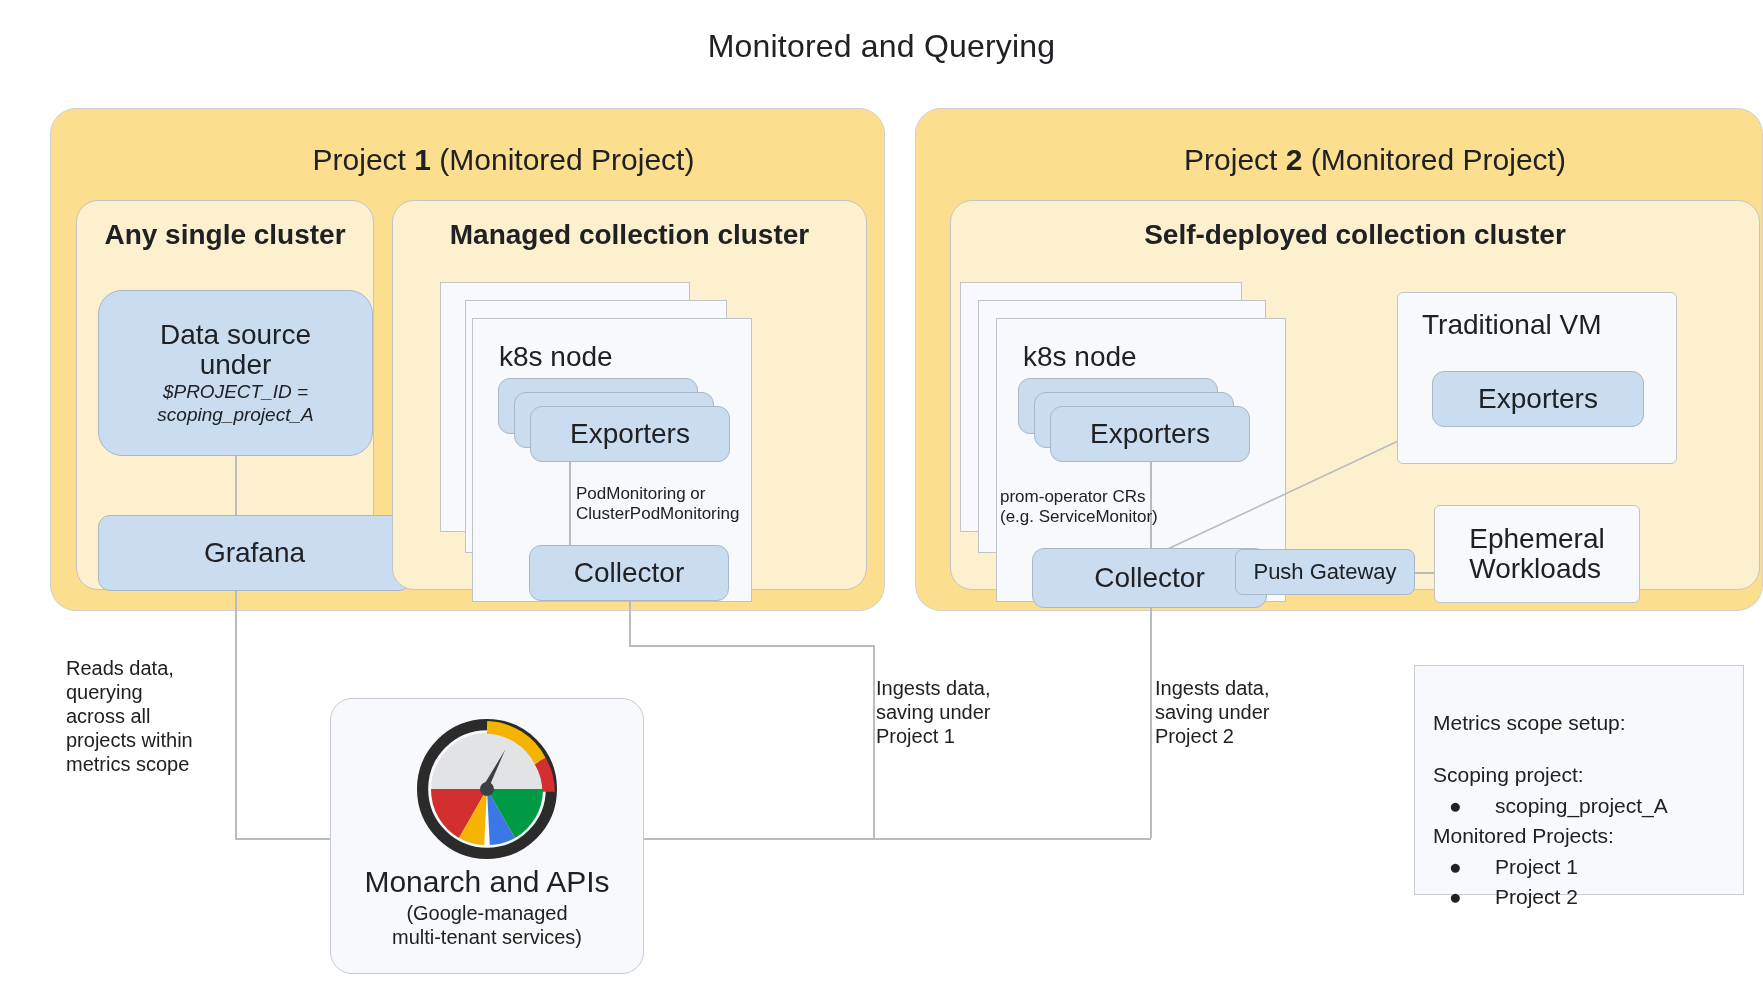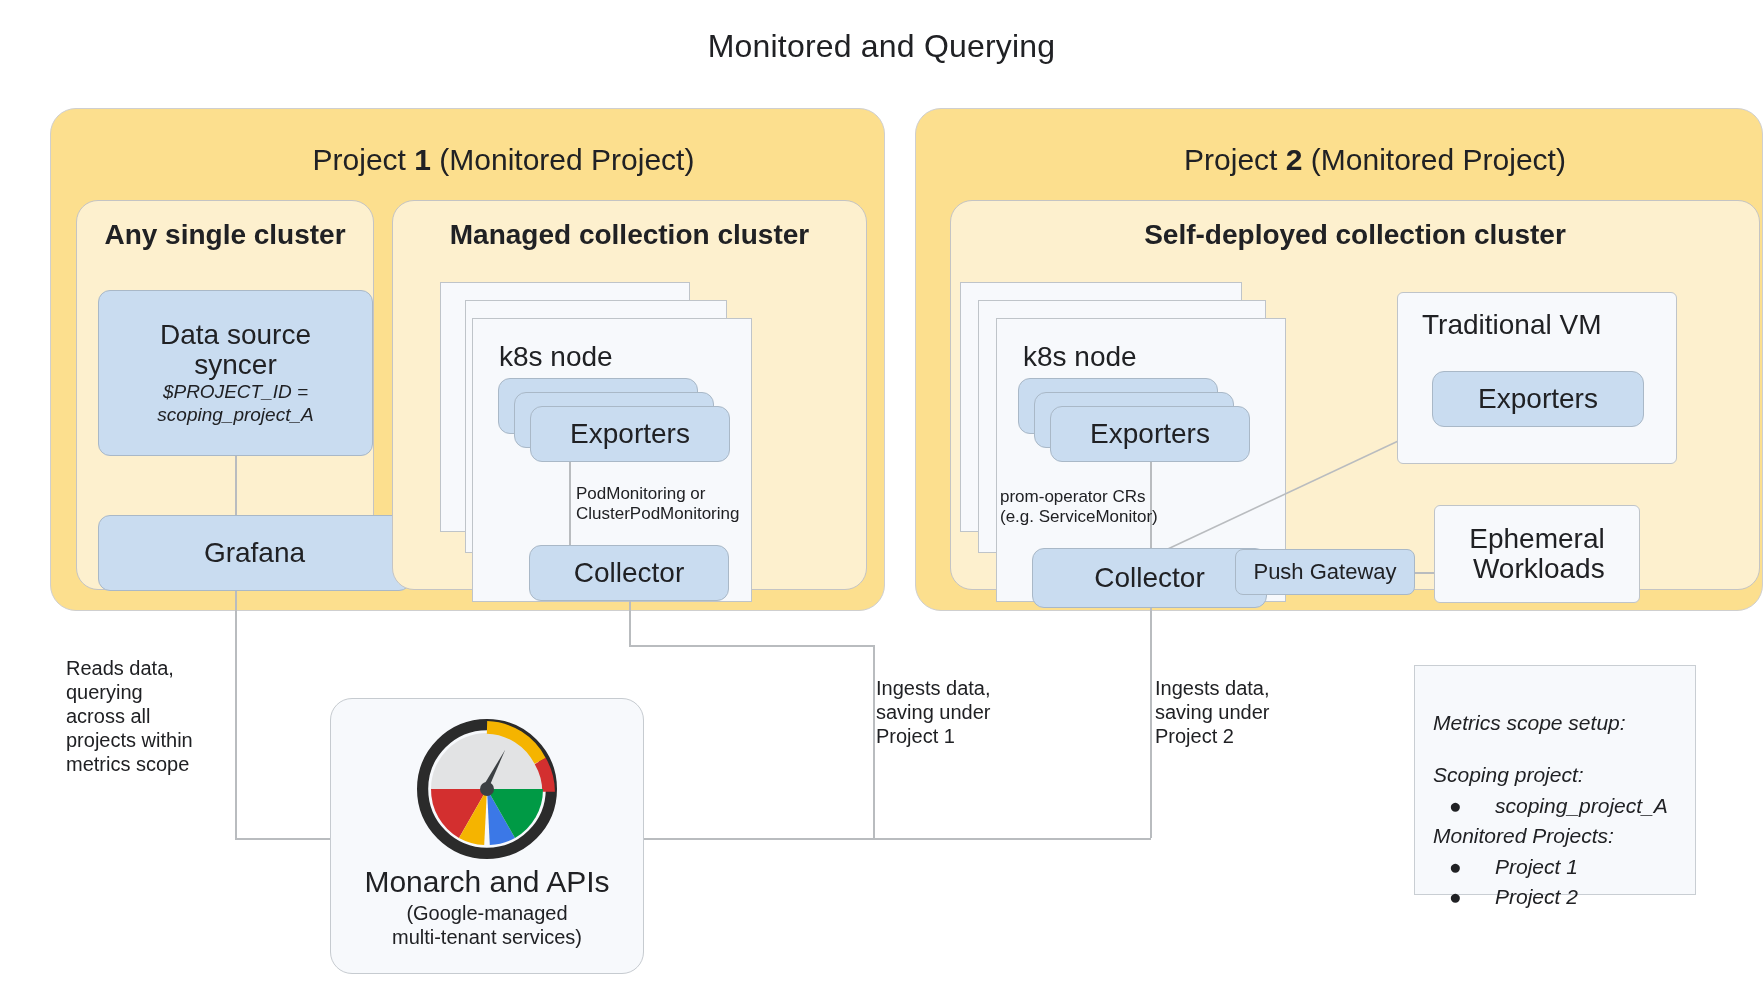--- a/index.html
+++ b/index.html
@@ -45,21 +45,21 @@
   
   .card{
     background:#F7F9FC;border:1px solid #bfc4c9;
   }
   .card-rounded{border-radius:6px;}
 
   .card-title{
     position:absolute;left:26px;top:22px;font-size:28px;color:#202124;
   }
   .card-center{
-    display:flex;align-items:center;justify-content:center;text-align:right;
+    display:flex;align-items:center;justify-content:center;text-align:left;
     font-size:28px;color:#202124;line-height:1.08;
   }
 
   
   .note{font-size:20px;line-height:1.2;color:#202124;white-space:pre-line;}
 
   
   .conn{background:#b9bcbf;}
   .vline{width:1.6px;}
   .hline{height:1.6px;}
@@ -94,23 +94,23 @@
       <span>Project </span><b>1</b><span> (Monitored Project)</span>
     </div>
   </div>
 
   <div class="abs cluster" style="left:76px;top:200px;width:298px;height:390px;">
     <div class="cluster-title">Any single cluster</div>
   </div>
 
   <div class="abs conn vline" style="left:235px;top:455px;height:62px;"></div>
 
-  <div class="abs bluebox" style="left:98px;top:290px;width:275px;height:166px;">
+  <div class="abs bluebox" style="left:98px;top:290px;width:275px;height:166px;border-radius:24px;">
     <div class="ttl">Data source</div>
-    <div class="ttl">syncer</div>
+    <div class="ttl">under</div>
     <div class="sub">$PROJECT_ID =</div>
     <div class="sub">scoping_project_A</div>
   </div>
 
   <div class="abs bluebox" style="left:98px;top:515px;width:313px;height:76px;">
     <div class="ttl">Grafana</div>
   </div>
 
   <div class="abs cluster" style="left:392px;top:200px;width:475px;height:390px;">
     <div class="cluster-title">Managed collection cluster</div>
@@ -227,21 +227,21 @@
       <path d="M 50 50 L 70 85 A 40 40 0 0 0 90 50 Z" fill="#009A45"></path>
 
       <path d="M 50 52 L 46 50 L 63 22 Z" fill="#3c4043"></path>
       <circle cx="50" cy="50" r="5" fill="#3c4043"></circle>
     </svg>
     <div class="monarch-name">Monarch and APIs</div>
     <div class="monarch-sub">(Google-managed
 multi-tenant services)</div>
   </div>
 
-  <div class="abs legend" style="left:1414px;top:665px;width:282px;height:230px;font-style:italic;">
+  <div class="abs legend" style="left:1414px;top:665px;width:330px;height:230px;">
     <div class="legend-inner">
       <div class="legend-line">Metrics scope setup:</div>
       <div class="legend-blank"></div>
       <div class="legend-line">Scoping project:</div>
       <div class="legend-bullet">
         <span class="dot">●</span>
         <span>scoping_project_A</span>
       </div>
       <div class="legend-line">Monitored Projects:</div>
       <div class="legend-bullet">

